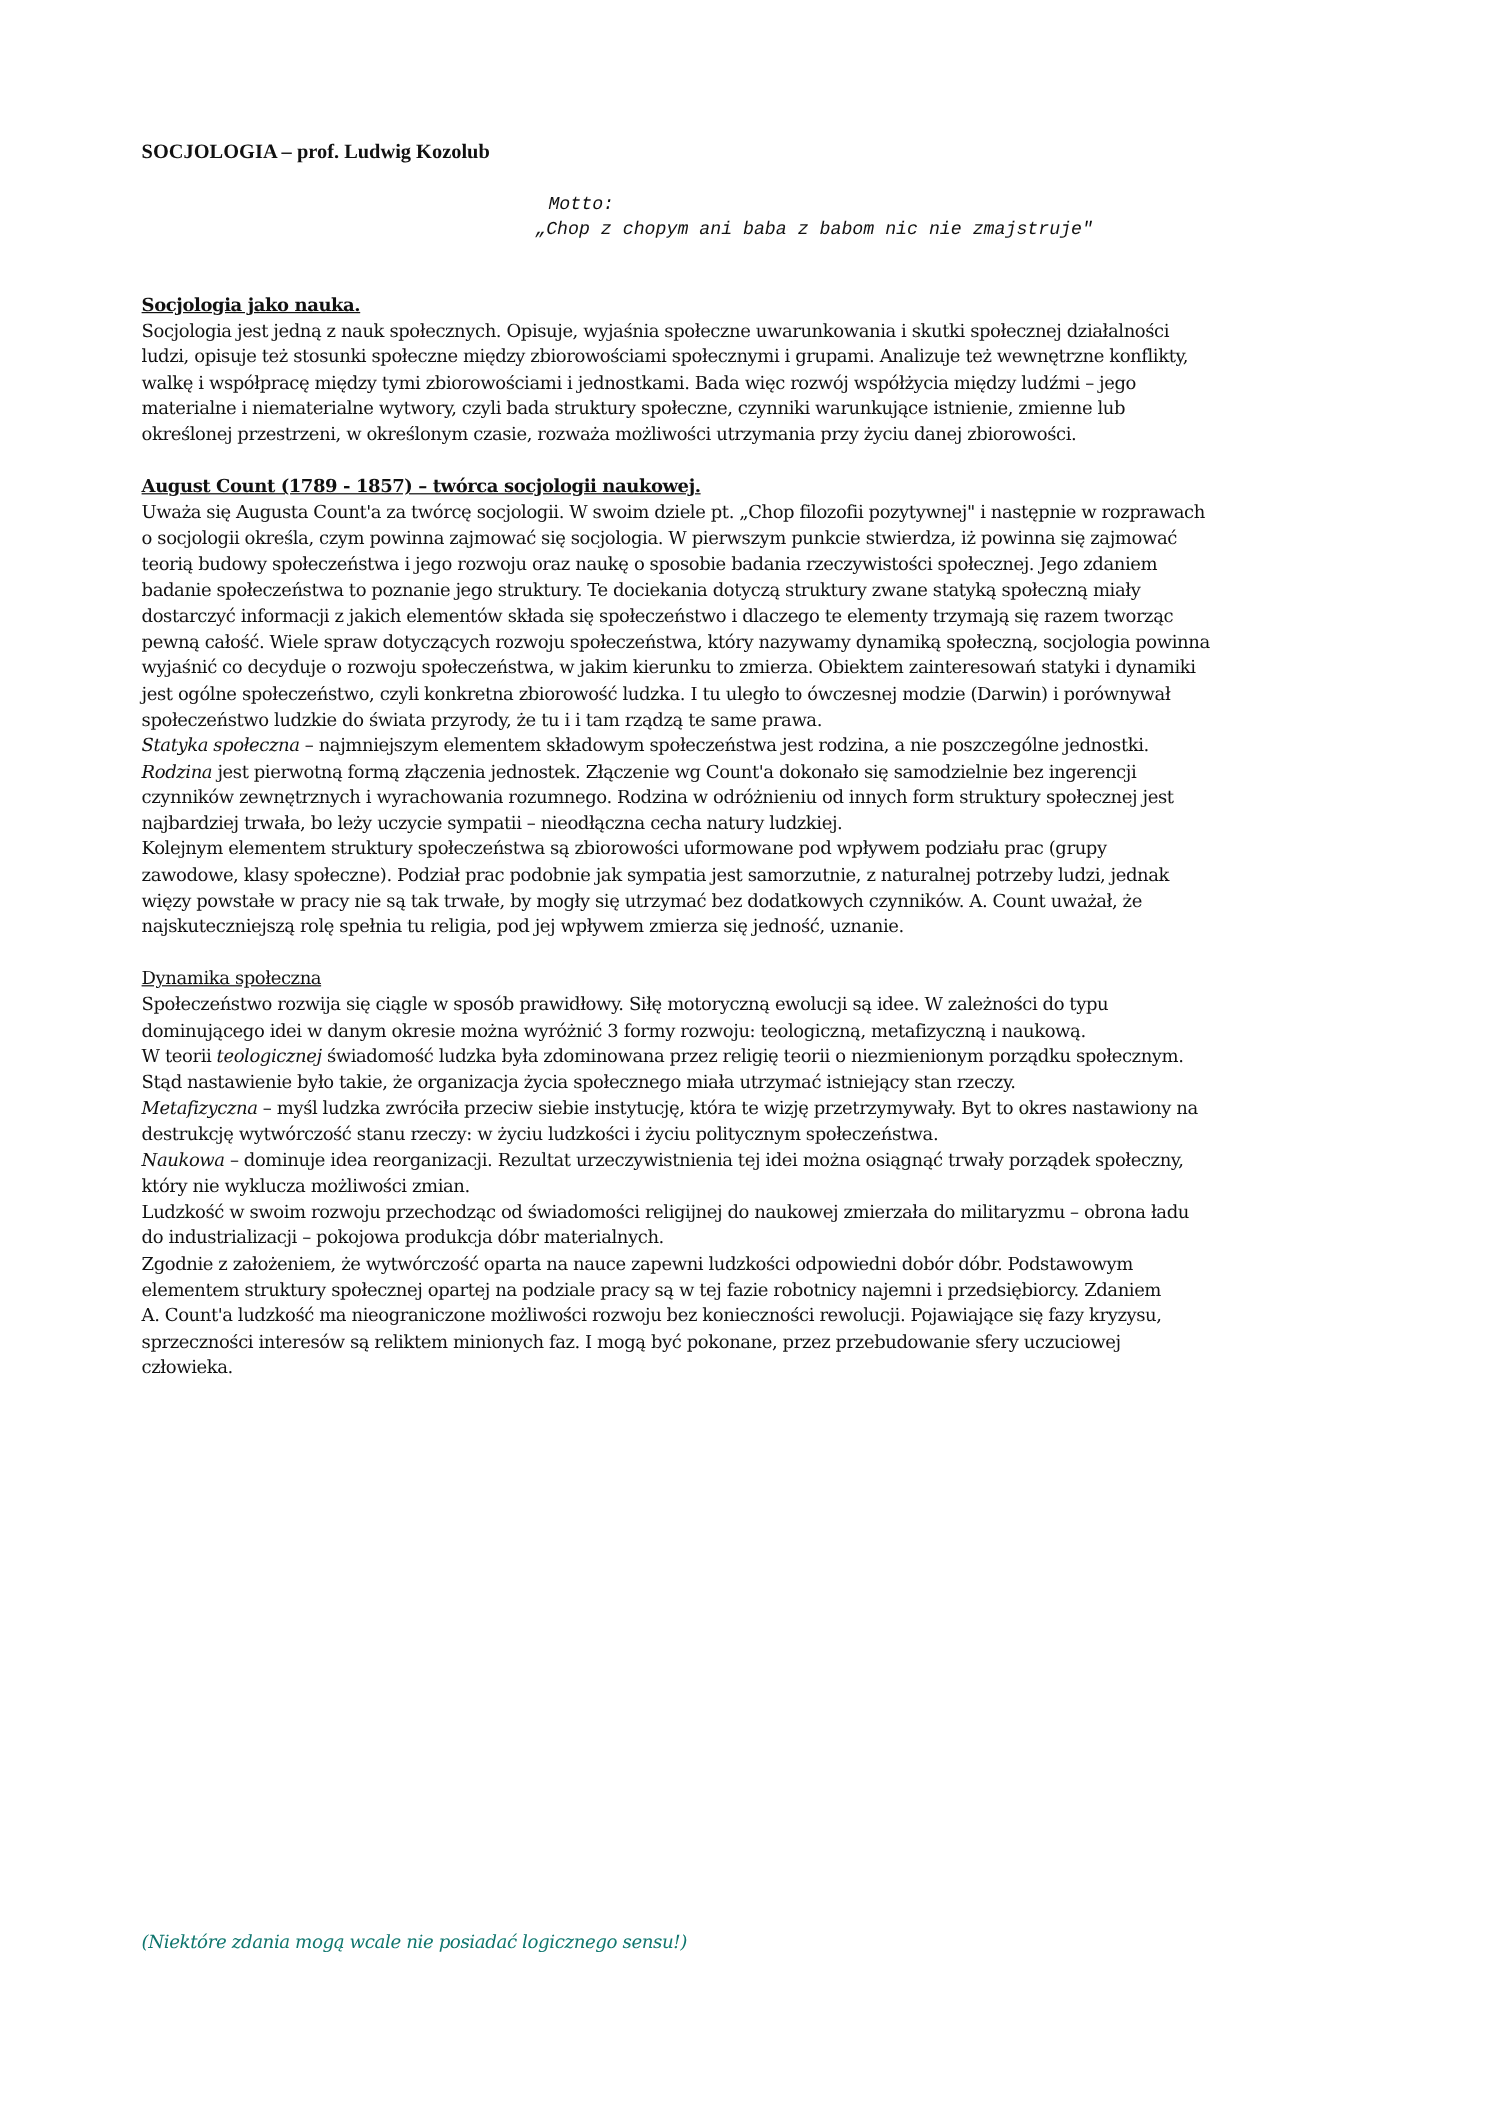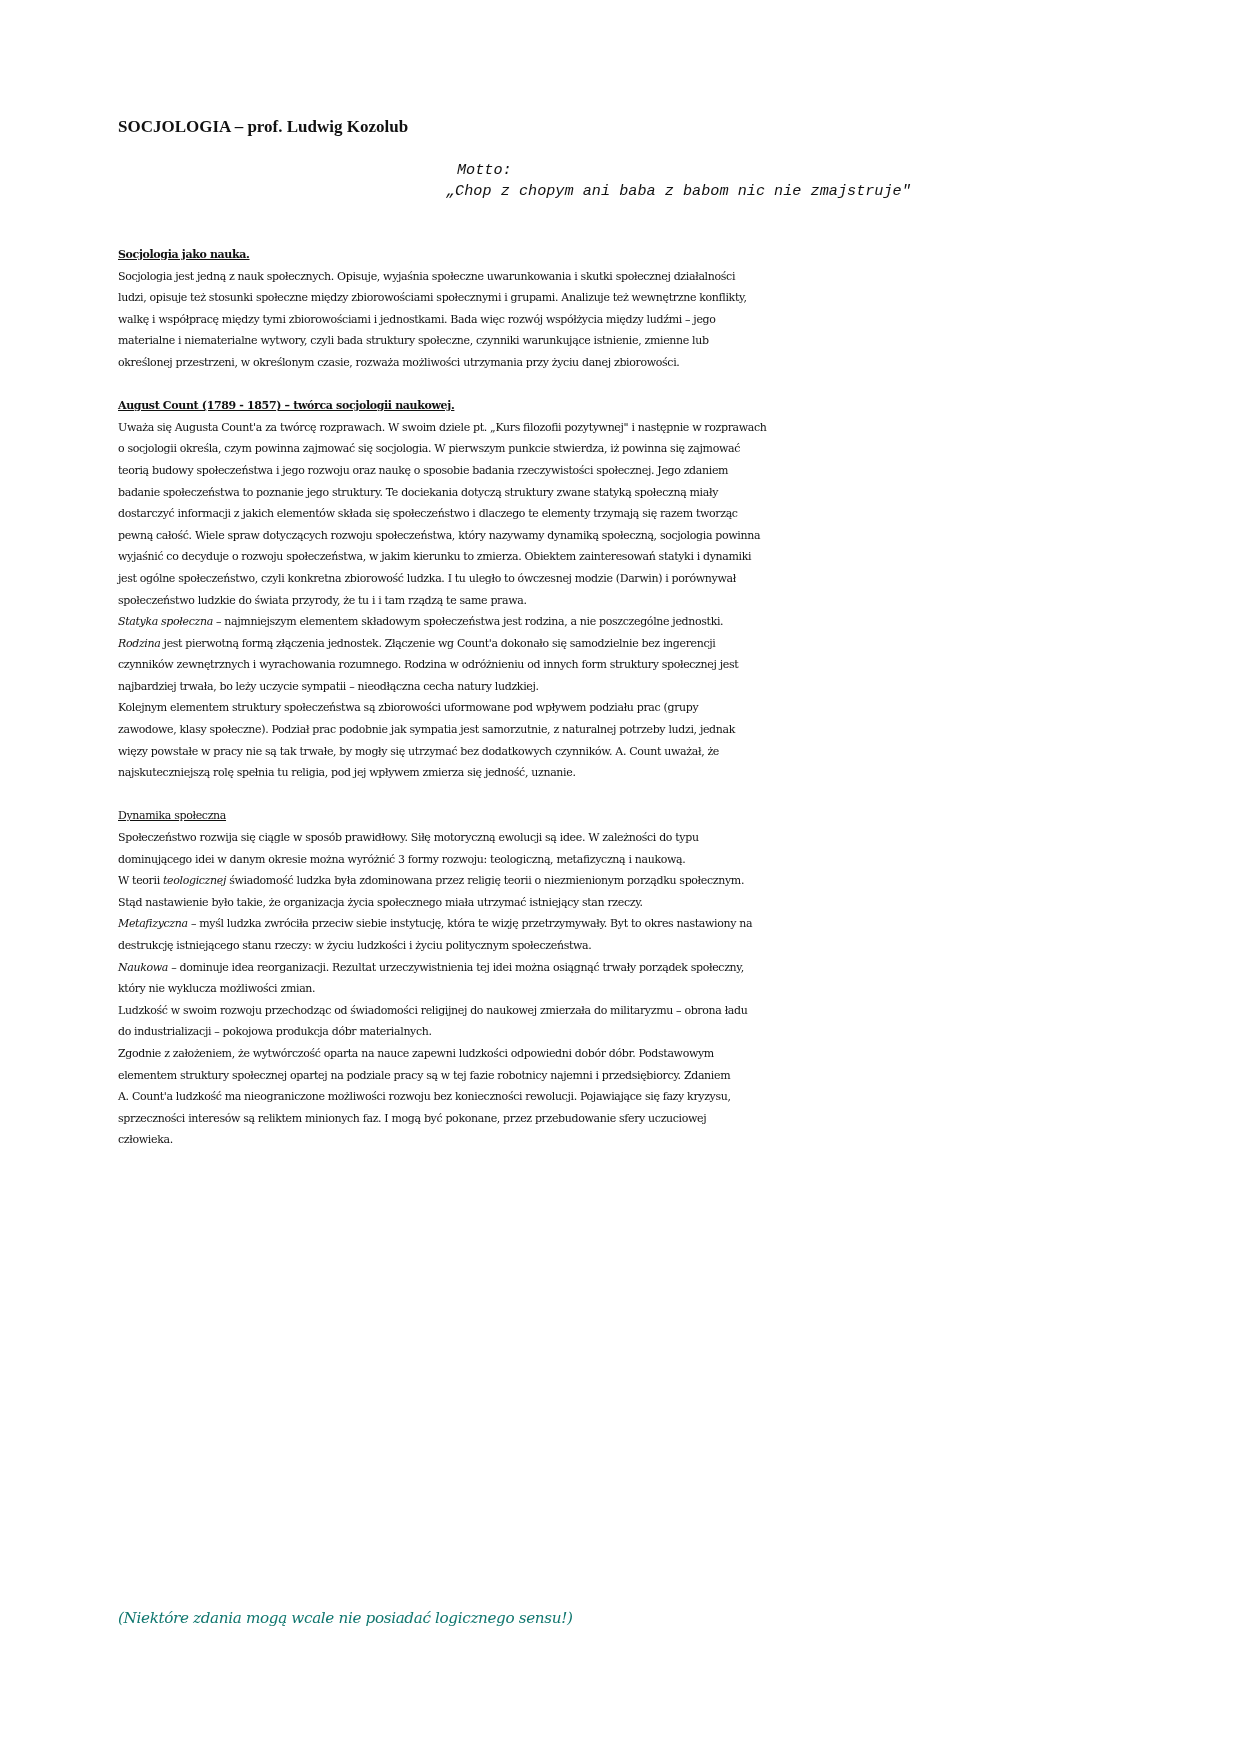--- a/index.html
+++ b/index.html
@@ -14,21 +14,21 @@
       font-family: "Liberation Serif", serif; font-weight: bold; font-size: 17px;
       letter-spacing: 0;
     }
     .motto {
       position: absolute; left: 446px; top: 160px;
       font-family: Liberation Mono, monospace; font-style: italic; font-size: 15.2px; line-height: 21px;
     }
     .motto .m-label { padding-left: 11px; display: block; }
     .content {
       position: absolute; left: 118px; top: 244px; width: 1010px;
-      font-family: "DejaVu Serif", serif; font-size: 11px; line-height: 21.6px;
+      font-family: "DejaVu Serif", serif; font-size: 15px; line-height: 21.6px;
       letter-spacing: -0.35px;
     }
     .line { white-space: nowrap; display: block; height: 21.6px; }
     .heading { font-weight: bold; text-decoration: underline; }
     .subheading { text-decoration: underline; }
     .gap { display: block; height: 21.6px; }
     em { font-style: italic; }
     .note {
       position: absolute; left: 118px; top: 1609px;
       font-family: "DejaVu Serif", serif; font-style: italic; font-size: 15.2px;
@@ -51,21 +51,21 @@
 
     <span class="line heading">Socjologia jako nauka.</span>
     <span class="line">Socjologia jest jedną z nauk społecznych. Opisuje, wyjaśnia społeczne uwarunkowania i skutki społecznej działalności</span>
     <span class="line">ludzi, opisuje też stosunki społeczne między zbiorowościami społecznymi i grupami. Analizuje też wewnętrzne konflikty,</span>
     <span class="line">walkę i współpracę między tymi zbiorowościami i jednostkami. Bada więc rozwój współżycia między ludźmi – jego</span>
     <span class="line">materialne i niematerialne wytwory, czyli bada struktury społeczne, czynniki warunkujące istnienie, zmienne lub</span>
     <span class="line">określonej przestrzeni, w określonym czasie, rozważa możliwości utrzymania przy życiu danej zbiorowości.</span>
     <span class="gap"></span>
 
     <span class="line heading">August Count (1789 - 1857) – twórca socjologii naukowej.</span>
-    <span class="line">Uważa się Augusta Count'a za twórcę rozprawach. W swoim dziele pt. „Kurs filozofii pozytywnej" i następnie w rozprawach</span>
+    <span class="line">Uważa się Augusta Count'a za twórcę socjologii. W swoim dziele pt. „Chop filozofii pozytywnej" i następnie w rozprawach</span>
     <span class="line">o socjologii określa, czym powinna zajmować się socjologia. W pierwszym punkcie stwierdza, iż powinna się zajmować</span>
     <span class="line">teorią budowy społeczeństwa i jego rozwoju oraz naukę o sposobie badania rzeczywistości społecznej. Jego zdaniem</span>
     <span class="line">badanie społeczeństwa to poznanie jego struktury. Te dociekania dotyczą struktury zwane statyką społeczną miały</span>
     <span class="line">dostarczyć informacji z jakich elementów składa się społeczeństwo i dlaczego te elementy trzymają się razem tworząc</span>
     <span class="line">pewną całość. Wiele spraw dotyczących rozwoju społeczeństwa, który nazywamy dynamiką społeczną, socjologia powinna</span>
     <span class="line">wyjaśnić co decyduje o rozwoju społeczeństwa, w jakim kierunku to zmierza. Obiektem zainteresowań statyki i dynamiki</span>
     <span class="line">jest ogólne społeczeństwo, czyli konkretna zbiorowość ludzka. I tu uległo to ówczesnej modzie (Darwin) i porównywał</span>
     <span class="line">społeczeństwo ludzkie do świata przyrody, że tu i i tam rządzą te same prawa.</span>
     <span class="line"><em>Statyka społeczna</em><span> – najmniejszym elementem składowym społeczeństwa jest rodzina, a nie poszczególne jednostki.</span></span>
     <span class="line"><em>Rodzina</em><span> jest pierwotną formą złączenia jednostek. Złączenie wg Count'a dokonało się samodzielnie bez ingerencji</span></span>
@@ -76,21 +76,21 @@
     <span class="line">więzy powstałe w pracy nie są tak trwałe, by mogły się utrzymać bez dodatkowych czynników. A. Count uważał, że</span>
     <span class="line">najskuteczniejszą rolę spełnia tu religia, pod jej wpływem zmierza się jedność, uznanie.</span>
     <span class="gap"></span>
 
     <span class="line subheading">Dynamika społeczna</span>
     <span class="line">Społeczeństwo rozwija się ciągle w sposób prawidłowy. Siłę motoryczną ewolucji są idee. W zależności do typu</span>
     <span class="line">dominującego idei w danym okresie można wyróżnić 3 formy rozwoju: teologiczną, metafizyczną i naukową.</span>
     <span class="line"><span>W teorii </span><em>teologicznej</em><span> świadomość ludzka była zdominowana przez religię teorii o niezmienionym porządku społecznym.</span></span>
     <span class="line">Stąd nastawienie było takie, że organizacja życia społecznego miała utrzymać istniejący stan rzeczy.</span>
     <span class="line"><em>Metafizyczna</em><span> – myśl ludzka zwróciła przeciw siebie instytucję, która te wizję przetrzymywały. Byt to okres nastawiony na</span></span>
-    <span class="line">destrukcję istniejącego stanu rzeczy: w życiu ludzkości i życiu politycznym społeczeństwa.</span>
+    <span class="line">destrukcję wytwórczość stanu rzeczy: w życiu ludzkości i życiu politycznym społeczeństwa.</span>
     <span class="line"><em>Naukowa</em><span> – dominuje idea reorganizacji. Rezultat urzeczywistnienia tej idei można osiągnąć trwały porządek społeczny,</span></span>
     <span class="line">który nie wyklucza możliwości zmian.</span>
     <span class="line">Ludzkość w swoim rozwoju przechodząc od świadomości religijnej do naukowej zmierzała do militaryzmu – obrona ładu</span>
     <span class="line">do industrializacji – pokojowa produkcja dóbr materialnych.</span>
     <span class="line">Zgodnie z założeniem, że wytwórczość oparta na nauce zapewni ludzkości odpowiedni dobór dóbr. Podstawowym</span>
     <span class="line">elementem struktury społecznej opartej na podziale pracy są w tej fazie robotnicy najemni i przedsiębiorcy. Zdaniem</span>
     <span class="line">A. Count'a ludzkość ma nieograniczone możliwości rozwoju bez konieczności rewolucji. Pojawiające się fazy kryzysu,</span>
     <span class="line">sprzeczności interesów są reliktem minionych faz. I mogą być pokonane, przez przebudowanie sfery uczuciowej</span>
     <span class="line">człowieka.</span>
   </div>

